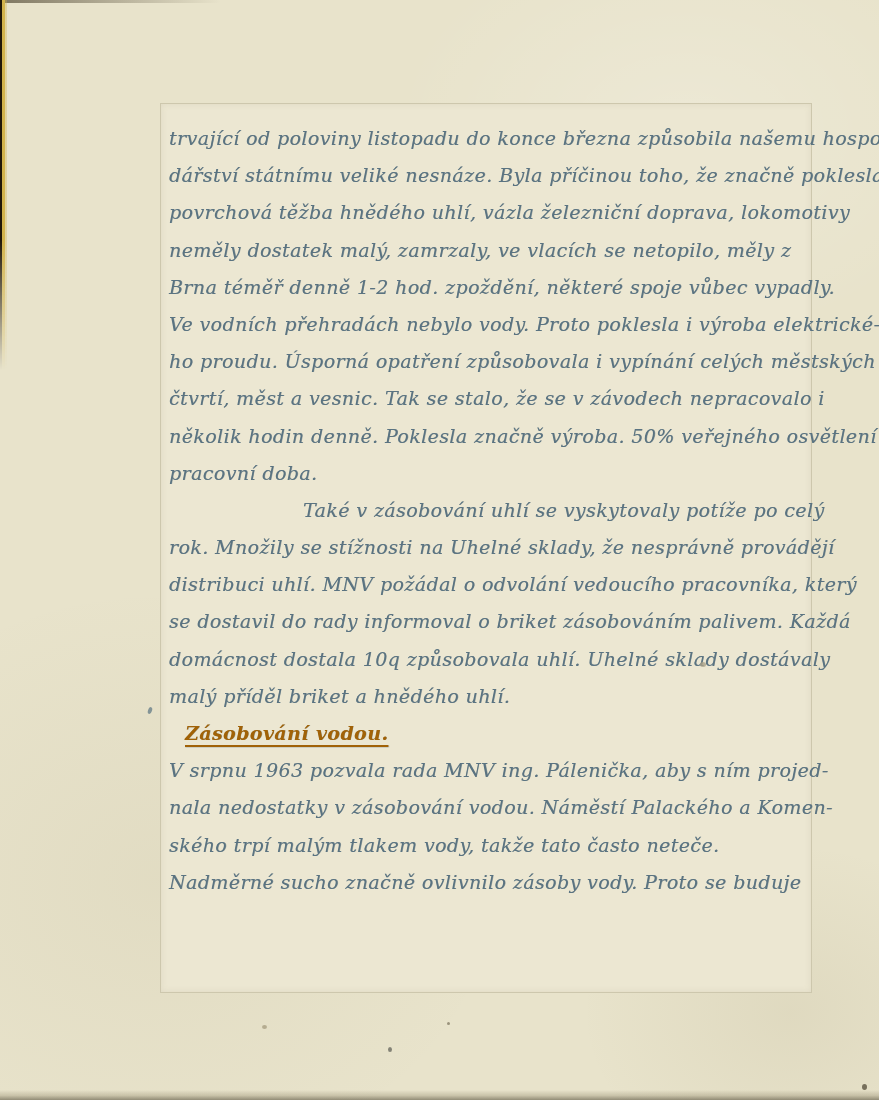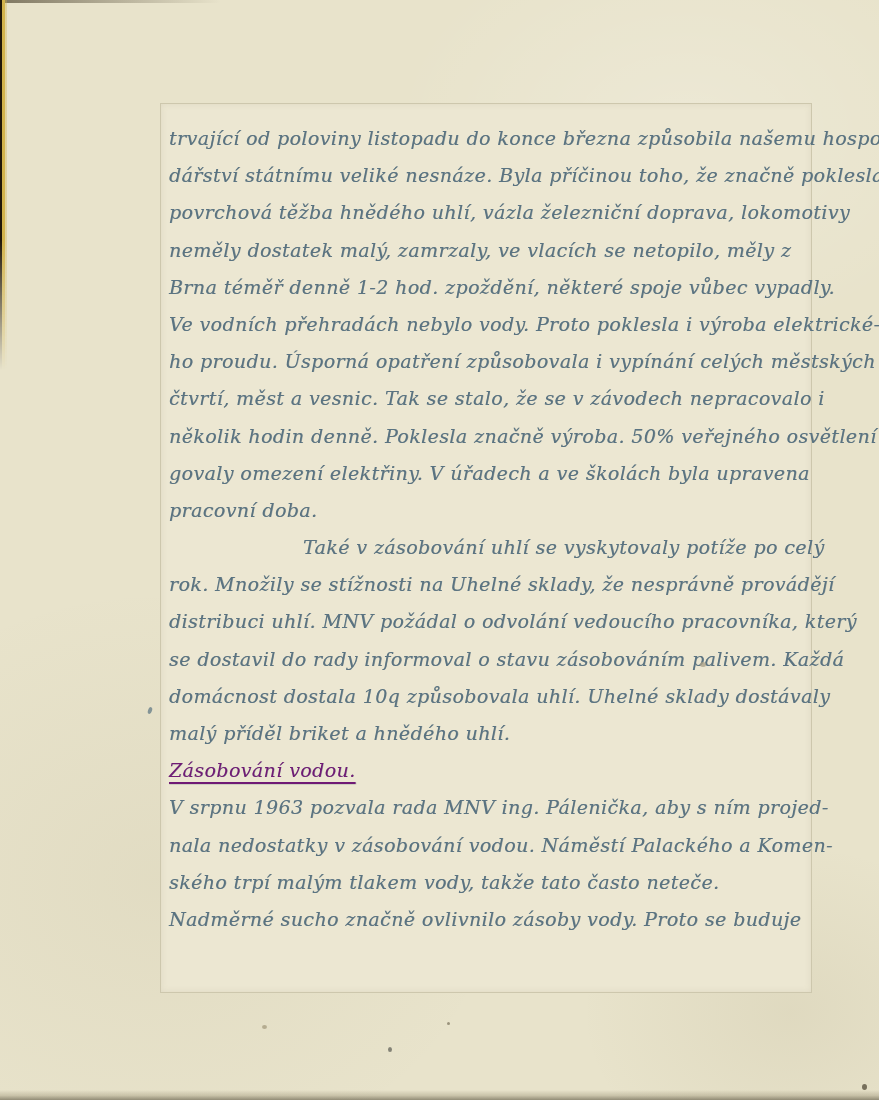--- a/index.html
+++ b/index.html
@@ -65,22 +65,23 @@
     line-height: 37.2px;
     white-space: nowrap;
     font-style: italic;
     font-size: 19px;
     letter-spacing: 0.4px;
     color: #5a7381;
     text-shadow: 0.4px 0.4px 0.3px rgba(70,95,110,0.45);
   }
   .line.indent { text-indent: 134px; }
   .line.heading-line {
-    color: #701a75;
-    font-weight: normal;
+    color: #a16207;
+    font-weight: bold;
+    margin-left: 16px;
   }
   .line.heading-line span {
     text-decoration: underline;
     text-underline-offset: 5px;
     text-decoration-thickness: 1.5px;
   }
   .ink-mark {
     position: absolute;
     background: #5a7381;
     border-radius: 50%;
@@ -109,29 +110,28 @@
     <div>
       <div class="line">trvající od poloviny listopadu do konce března způsobila našemu hospo-</div>
       <div class="line">dářství státnímu veliké nesnáze. Byla příčinou toho, že značně poklesla</div>
       <div class="line">povrchová těžba hnědého uhlí, vázla železniční doprava, lokomotivy</div>
       <div class="line">neměly dostatek malý, zamrzaly, ve vlacích se netopilo, měly z</div>
       <div class="line">Brna téměř denně 1-2 hod. zpoždění, některé spoje vůbec vypadly.</div>
       <div class="line">Ve vodních přehradách nebylo vody. Proto poklesla i výroba elektrické-</div>
       <div class="line">ho proudu. Úsporná opatření způsobovala i vypínání celých městských</div>
       <div class="line">čtvrtí, měst a vesnic. Tak se stalo, že se v závodech nepracovalo i</div>
       <div class="line">několik hodin denně. Poklesla značně výroba. 50% veřejného osvětlení</div>
-      <div class="line">govaly omezení elektřiny. V úřadech a ve školách byla upravena</div>
       <div class="line">pracovní doba.</div>
     </div>
 
     <div>
       <div class="line indent">Také v zásobování uhlí se vyskytovaly potíže po celý</div>
       <div class="line">rok. Množily se stížnosti na Uhelné sklady, že nesprávně provádějí</div>
       <div class="line">distribuci uhlí. MNV požádal o odvolání vedoucího pracovníka, který</div>
-      <div class="line">se dostavil do rady informoval o stavu zásobováním palivem. Každá</div>
+      <div class="line">se dostavil do rady informoval o briket zásobováním palivem. Každá</div>
       <div class="line">domácnost dostala 10q způsobovala uhlí. Uhelné sklady dostávaly</div>
       <div class="line">malý příděl briket a hnědého uhlí.</div>
     </div>
 
     <div class="line heading-line">
       <span>Zásobování vodou.</span>
     </div>
 
     <div>
       <div class="line">V srpnu 1963 pozvala rada MNV ing. Pálenička, aby s ním projed-</div>

